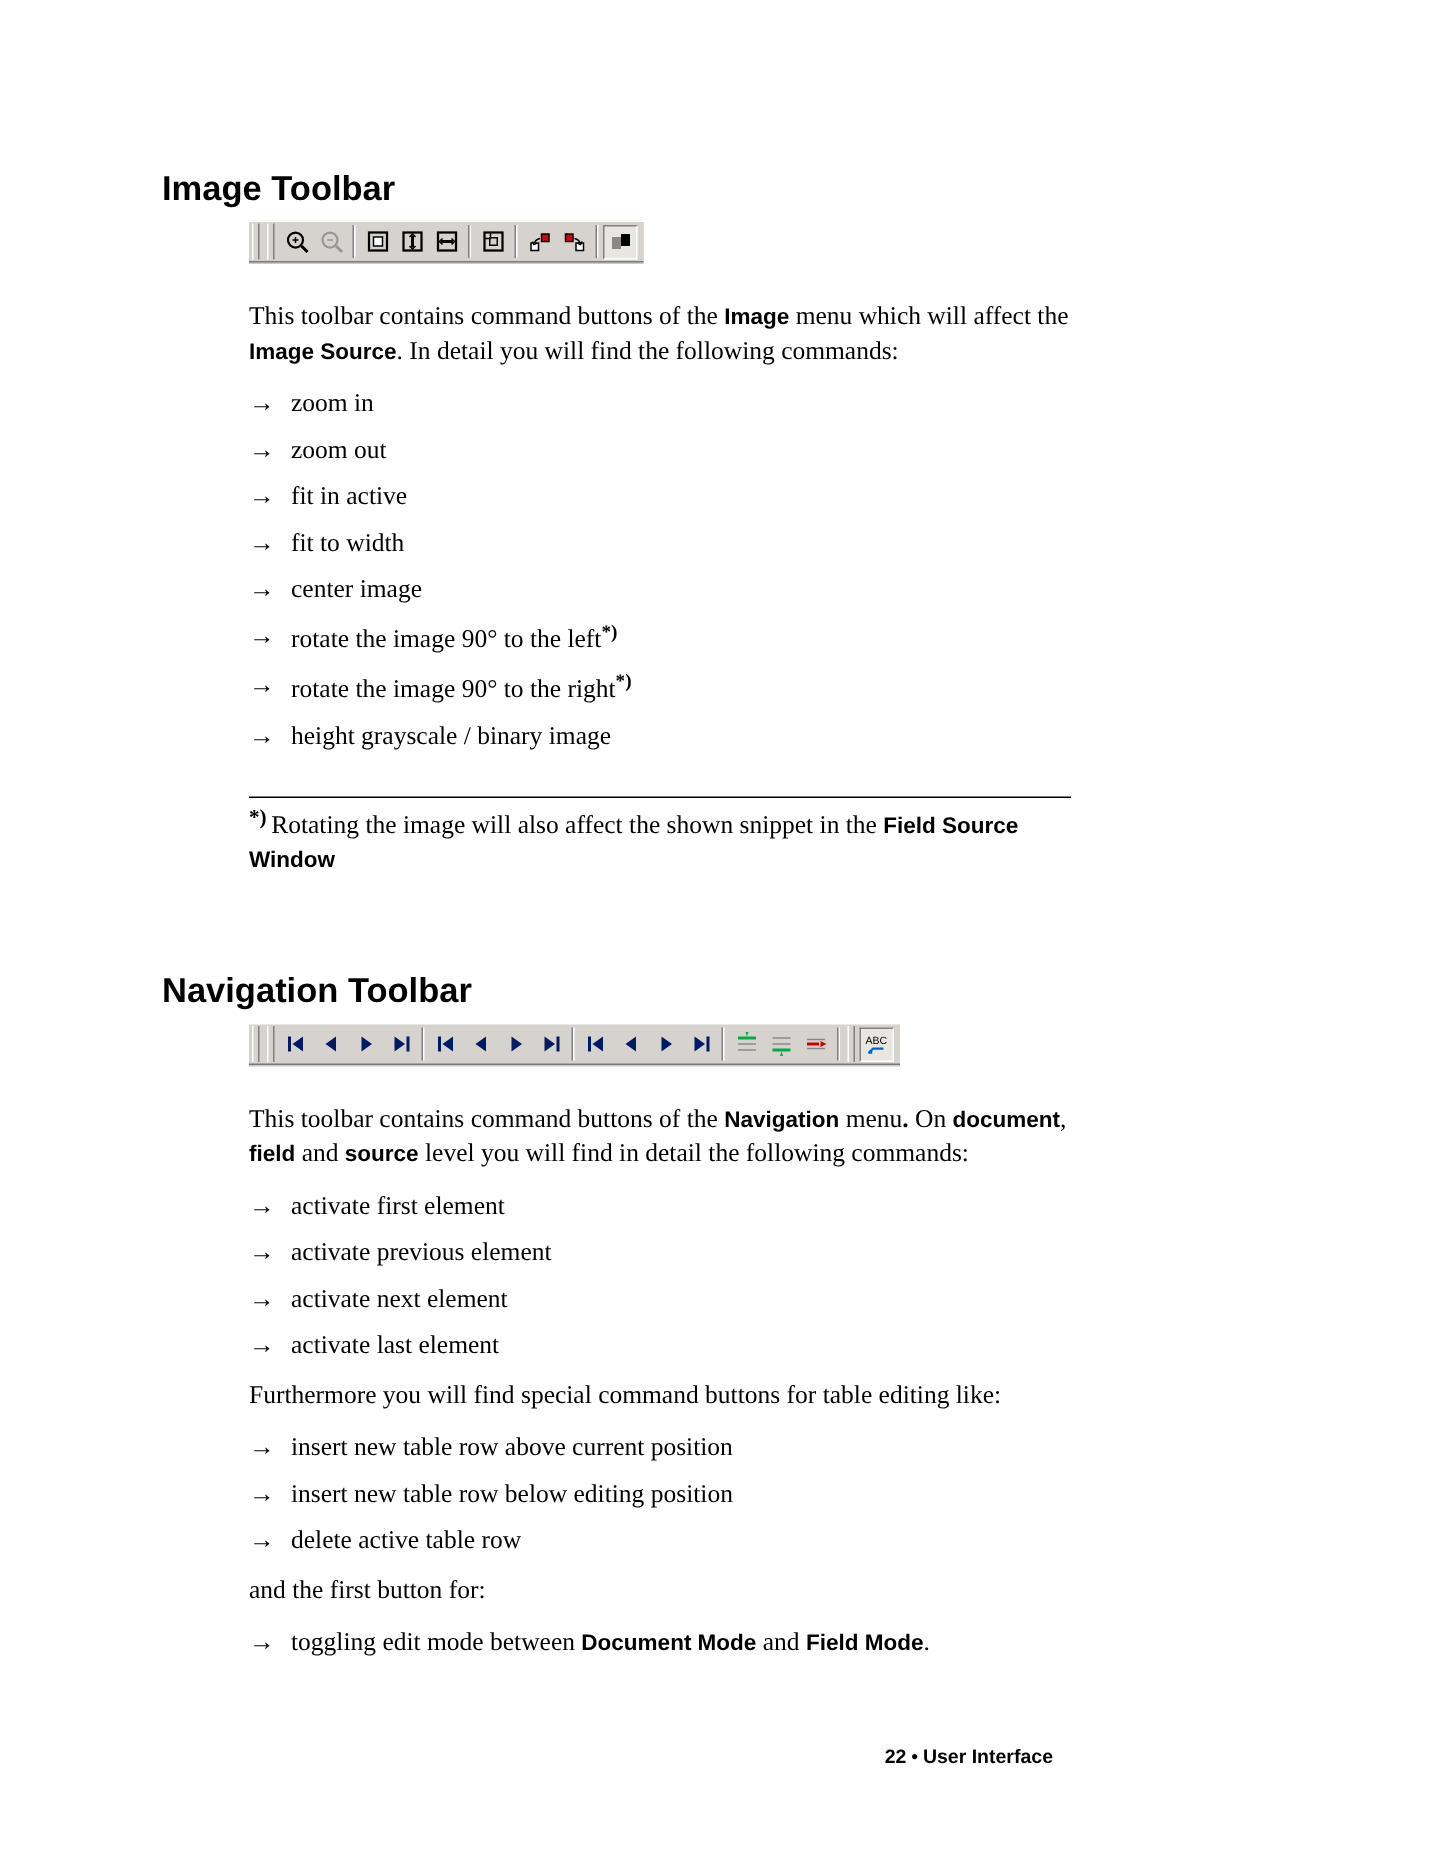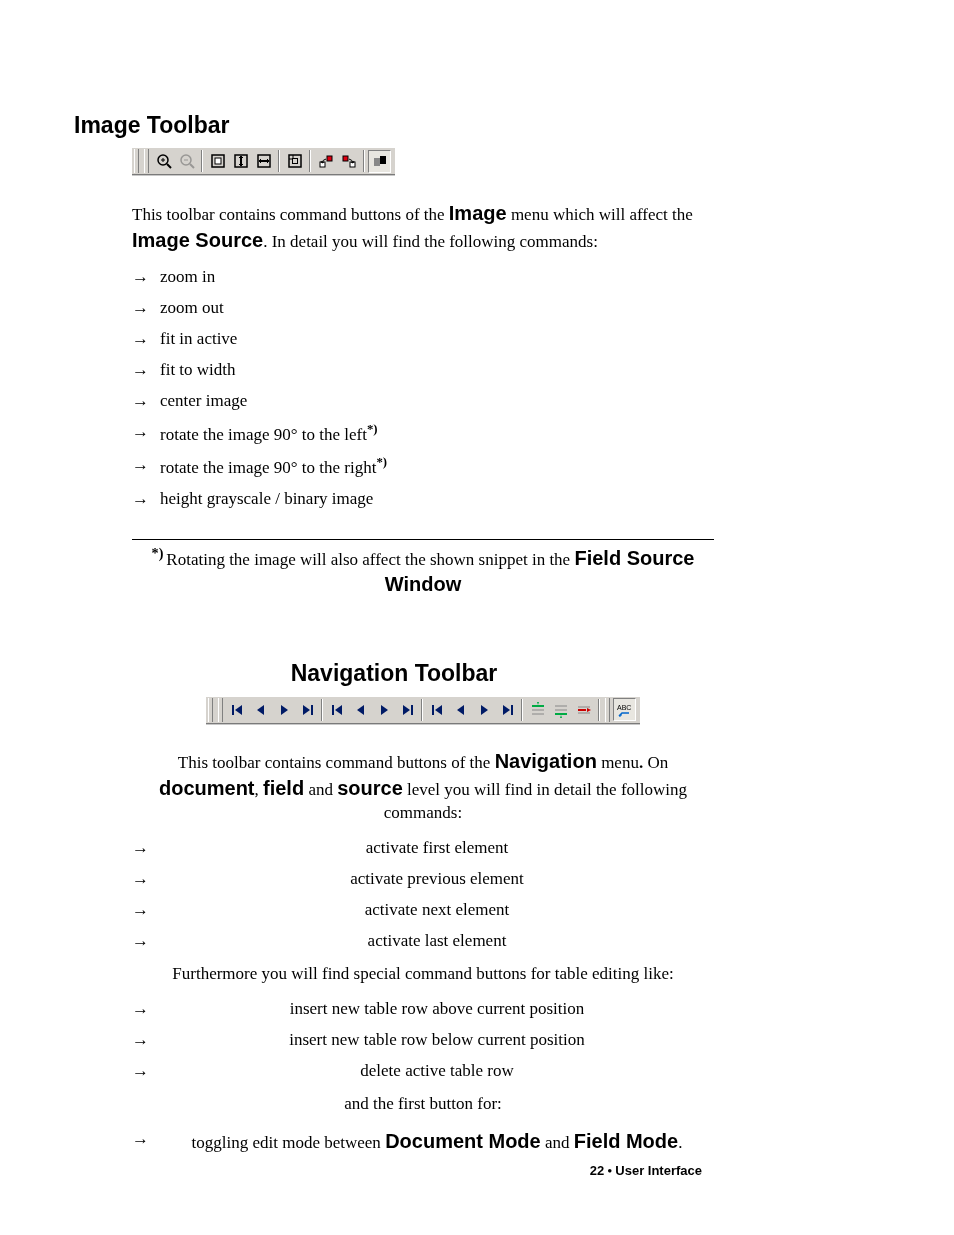--- a/index.html
+++ b/index.html
@@ -11,21 +11,21 @@
   body {
     font-family: "Times New Roman", Times, serif;
     color: #000;
     font-size: 17px;
     line-height: 1.35;
   }
   .page {
     position: relative;
     width: 822px;
     min-height: 1235px;
-    padding: 110px 108px 50px 74px;
+    padding: 110px 108px 50px 108px;
     box-sizing: border-box;
   }
   h2 {
     font-family: Arial, Helvetica, sans-serif;
     font-weight: bold;
     font-size: 23px;
     margin: 0 0 6px 0;
     letter-spacing: 0px;
   }
   .indent {
@@ -96,37 +96,36 @@
   }
   sup.star { font-size: .75em; font-weight: bold; }
   .footnote-rule {
     border: none;
     border-top: 1.5px solid #000;
     margin: 28px 0 4px 0;
   }
   .footnote {
     font-size: 17px;
     margin: 2px 0 0 0;
-    text-align: center;
   }
   .footnote sup { font-weight: bold; margin-right: 3px; }
-  .section2 { margin-top: 60px; text-align: center; }
+  .section2 { margin-top: 60px; }
   .footer {
     position: absolute;
     left: 108px;
     right: 120px;
     bottom: 55px;
     display: flex;
     justify-content: flex-end;
     font-family: Arial, Helvetica, sans-serif;
     font-size: 13px;
     font-weight: bold;
   }
   .footer .dot { font-family: "Times New Roman", serif; }
-  .bold { font-weight: bold; font-family: Arial, Helvetica, sans-serif; font-size: 20px; }
+  .bold { font-weight: bold; font-family: Arial, Helvetica, sans-serif; font-size: 15px; }
 </style>
 </head>
 <body>
 
 <div class="page">
 
   <h2>Image Toolbar</h2>
 
   <div class="indent">
     <div class="toolbar">
@@ -352,21 +351,21 @@
         <li>activate first element</li>
         <li>activate previous element</li>
         <li>activate next element</li>
         <li>activate last element</li>
       </ul>
 
       <p style="margin:6px 0;">Furthermore you will find special command buttons for table editing like:</p>
 
       <ul class="arrows">
         <li>insert new table row above current position</li>
-        <li>insert new table row below current position</li>
+        <li>insert new table row below editing position</li>
         <li>delete active table row</li>
       </ul>
 
       <p style="margin:6px 0;">and the first button for:</p>
 
       <ul class="arrows">
         <li>
           <span>toggling edit mode between </span><span class="bold">Document Mode</span><span> and </span><span class="bold">Field Mode</span><span>.</span>
         </li>
       </ul>

